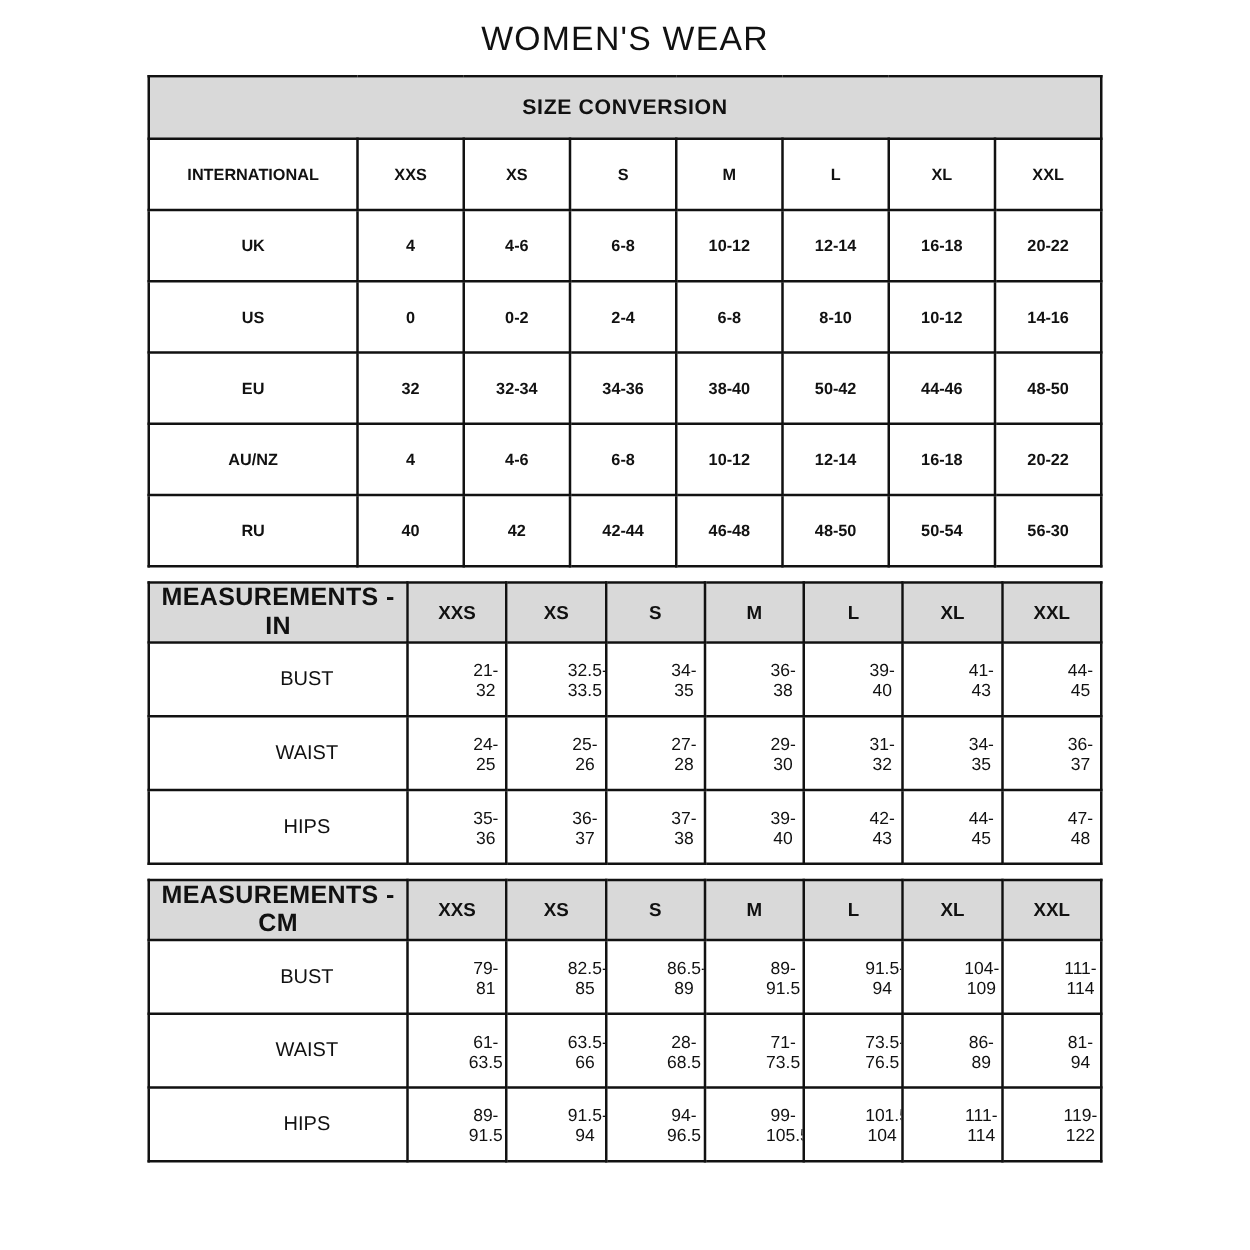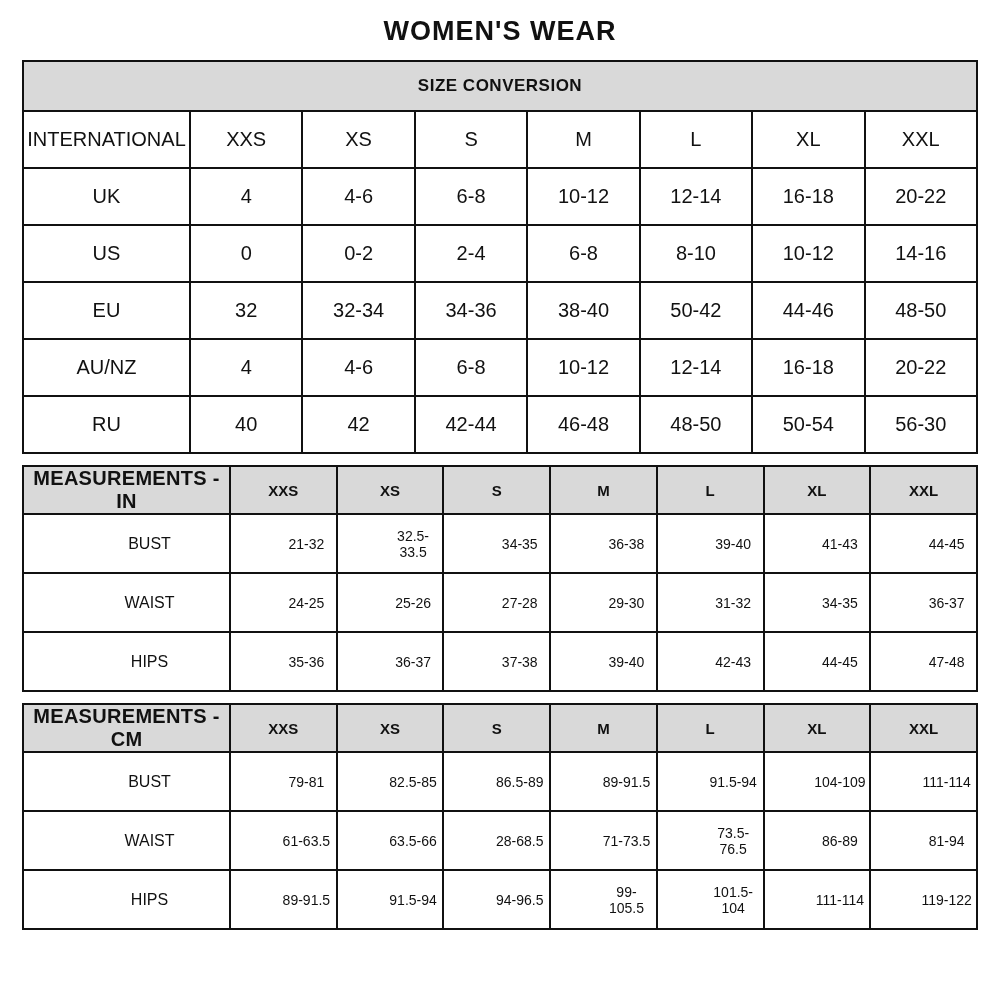--- a/index.html
+++ b/index.html
@@ -15,46 +15,46 @@
     width: 1000px;
     height: 1000px;
     background: var(--background);
     font-family: "Liberation Sans", sans-serif;
     color: var(--text);
   }
   .page { width: 1000px; height: 1000px; overflow: hidden; }
   h1.page-title {
     text-align: center;
     font-size: 27px;
-    font-weight: bold;
+    font-weight: normal;
     letter-spacing: 1px;
     margin: 16px 0 13px 0;
   }
   table.tbl {
     border-collapse: collapse;
-    width: 956px;
+    width: 764px;
     margin: 0 auto 11px auto;
     table-layout: fixed;
   }
   .tbl th, .tbl td {
     border: 2px solid var(--border);
     text-align: center;
     vertical-align: middle;
     padding: 0 2px;
     overflow: hidden;
   }
   
   .conversion .section-head {
     background: var(--header-bg);
     height: 50px;
     font-size: 17px;
     font-weight: bold;
     letter-spacing: 0.5px;
   }
-  .conversion td { height: 57px; font-size: 20px; font-weight: normal; }
+  .conversion td { height: 57px; font-size: 13px; font-weight: bold; }
   
   .meas th {
     background: var(--header-bg);
     height: 48px;
     font-weight: bold;
   }
   .meas th.meas-title { font-size: 20px; letter-spacing: 0.3px; }
   .meas th.col-head { font-size: 15px; }
   .meas td { height: 59px; padding-left: 48px; }
   .meas td.row-label { font-size: 16px; }

